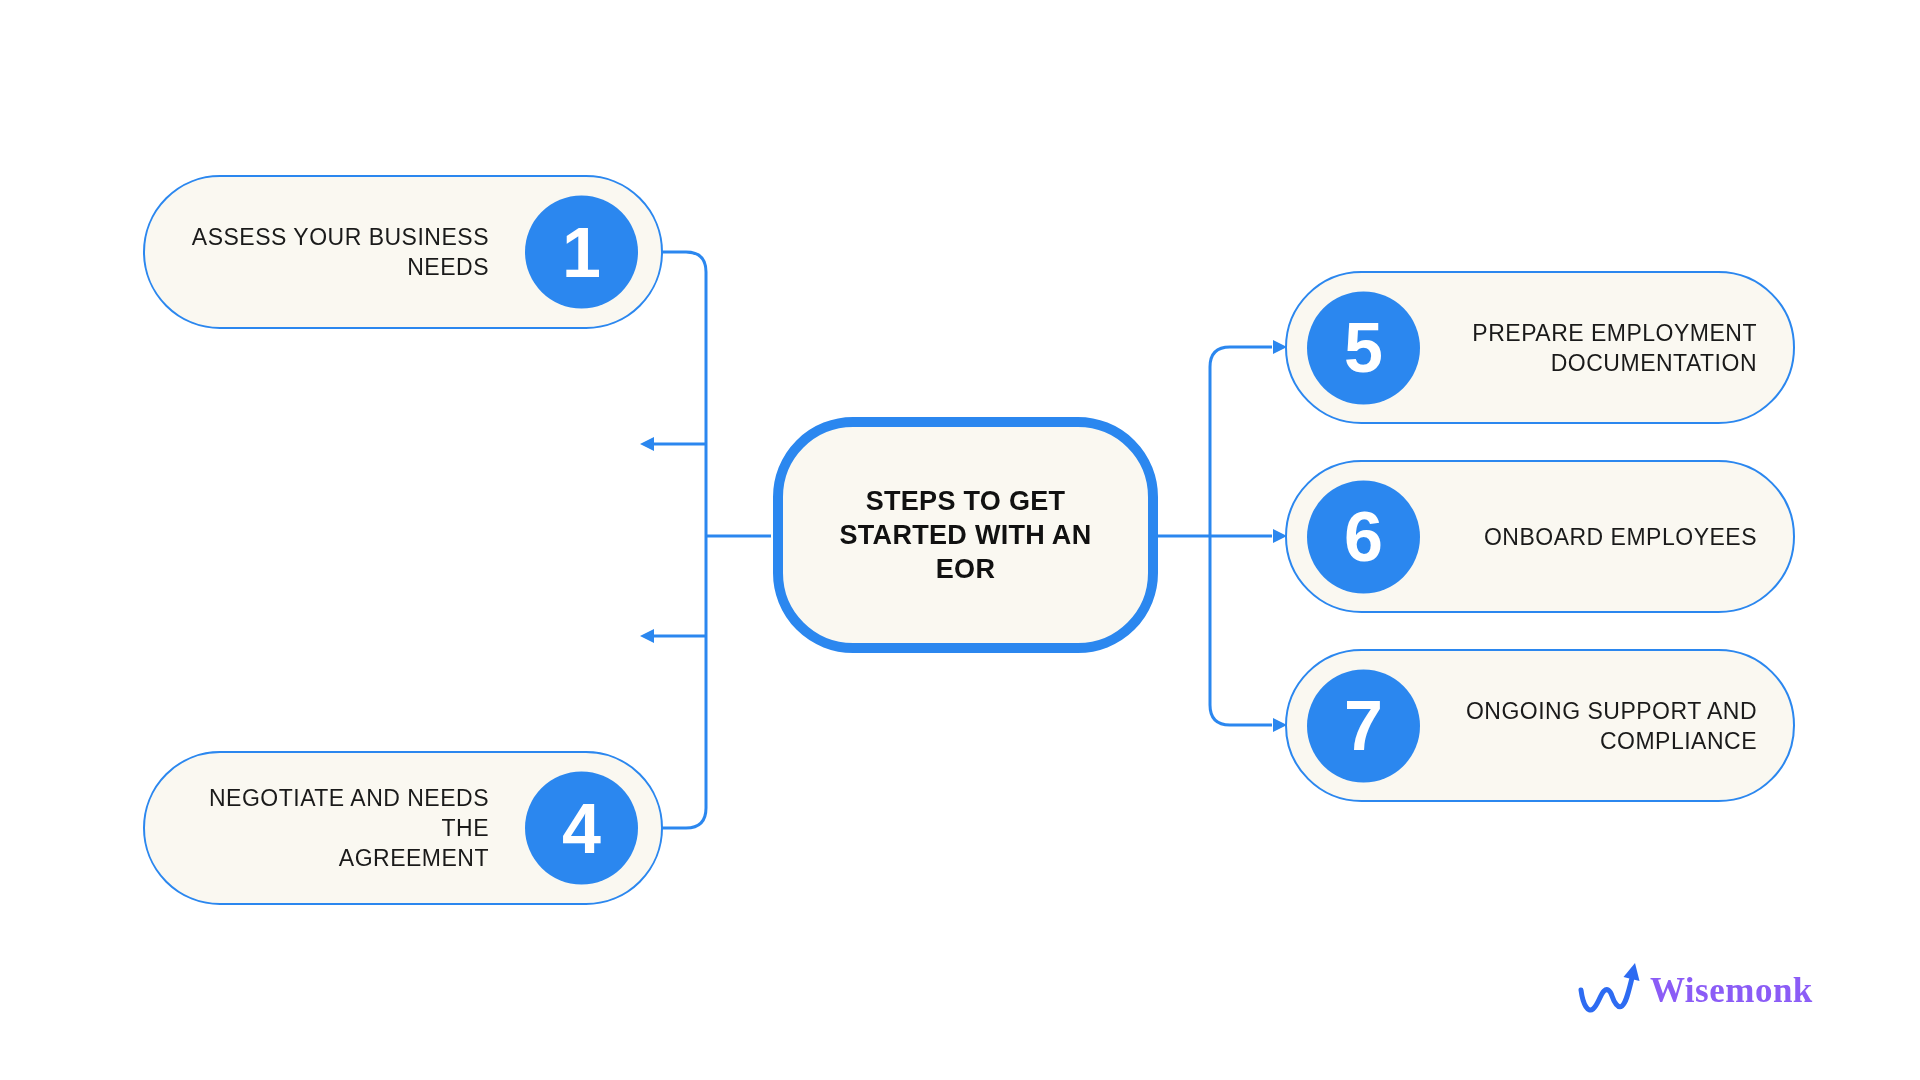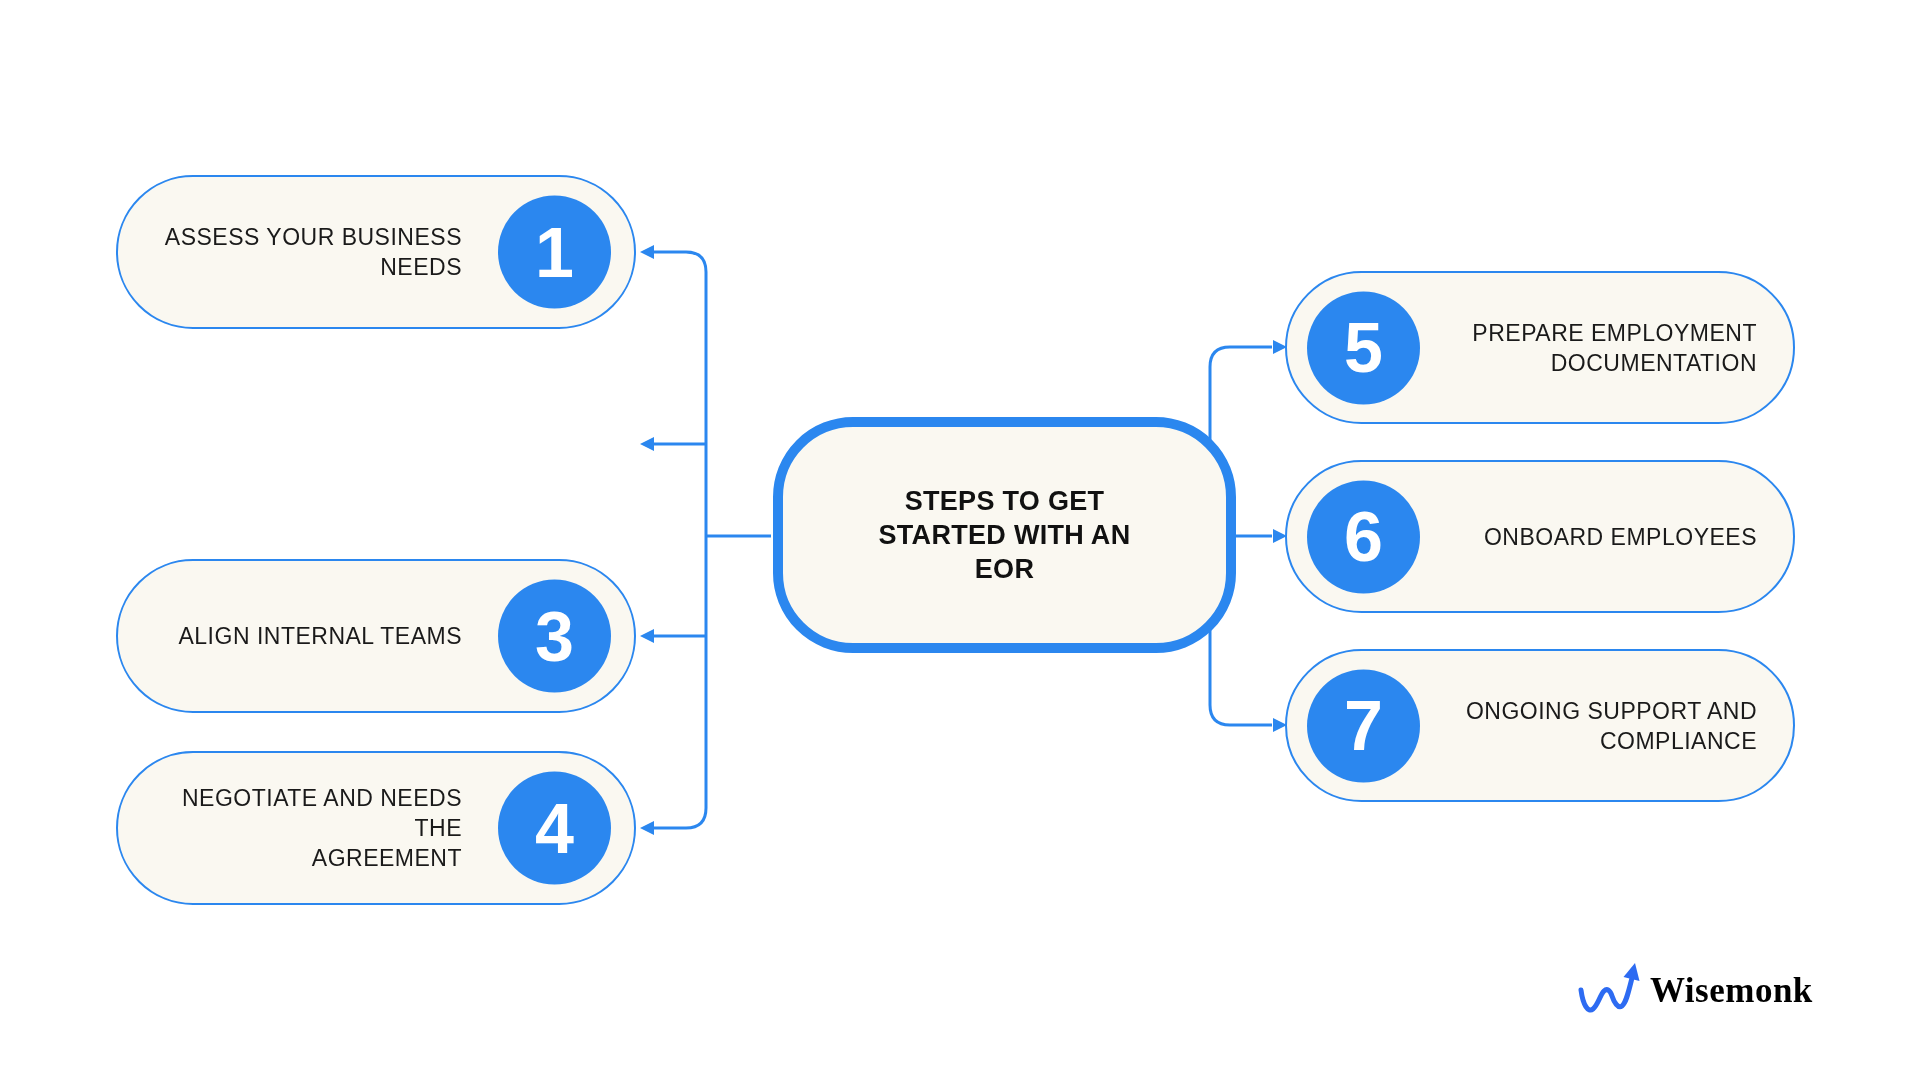--- a/index.html
+++ b/index.html
@@ -16,21 +16,21 @@
   .canvas{position:relative;width:1920px;height:1080px;background:var(--bg);}
 
   svg.connectors{position:absolute;left:0;top:0;width:1920px;height:1080px;pointer-events:none;}
   svg.connectors path{stroke:var(--accent);stroke-width:3;fill:none;}
   svg.connectors polygon{fill:var(--accent);}
 
   .pill{
     position:absolute;background:var(--cream);
     border:2px solid var(--accent);
   }
-  .pill-left{left:116px;width:520px;height:154px;border-radius:77px;}
+  .pill-left{left:143px;width:520px;height:154px;border-radius:77px;}
   .pill-right{left:1285px;width:510px;height:153px;border-radius:77px;}
   .pill-1{top:175px;} .pill-2{top:367px;} .pill-3{top:559px;} .pill-4{top:751px;}
   .pill-5{top:271px;} .pill-6{top:460px;} .pill-7{top:649px;}
 
   .pill-label{
     position:absolute;top:50%;transform:translateY(-50%);
     font-size:23px;font-weight:500;line-height:30px;letter-spacing:0.5px;
     color:var(--ink);white-space:pre-line;
   }
   .pill-left .pill-label{right:172px;left:40px;text-align:right;}
@@ -40,21 +40,21 @@
     position:absolute;top:50%;transform:translateY(-50%);
     width:113px;height:113px;border-radius:50%;
     background:var(--accent);color:var(--num-ink);
     display:flex;align-items:center;justify-content:center;
     font-size:70px;font-weight:700;line-height:1;
   }
   .pill-left .pill-number{right:23px;}
   .pill-right .pill-number{left:20px;}
 
   .center-box{
-    position:absolute;left:773px;top:417px;width:463px;height:236px;
+    position:absolute;left:773px;top:417px;width:385px;height:236px;
     background:var(--cream);border:10px solid var(--accent);border-radius:80px;
     display:flex;align-items:center;justify-content:center;
   }
   .center-title{
     font-size:27px;font-weight:700;line-height:34px;letter-spacing:0.3px;
     color:#111;text-align:center;white-space:pre-line;
   }
 
   .logo{
     position:absolute;left:1576px;top:958px;height:66px;
@@ -88,26 +88,20 @@
     <polygon points="1287,725 1273,718 1273,732"></polygon>
   </svg>
 
   <div class="pill pill-left pill-1">
     <div class="pill-label">ASSESS YOUR BUSINESS
 NEEDS</div>
     <div class="pill-number">
         <span>1</span>
       </div>
   </div>
-  <div class="pill pill-left pill-3">
-    <div class="pill-label">ALIGN INTERNAL TEAMS</div>
-    <div class="pill-number">
-        <span>3</span>
-      </div>
-  </div>
   <div class="pill pill-left pill-4">
     <div class="pill-label">NEGOTIATE AND NEEDS THE
 AGREEMENT</div>
     <div class="pill-number">
         <span>4</span>
       </div>
   </div>
 
   <div class="center-box">
     <div class="center-title">STEPS TO GET
@@ -134,16 +128,16 @@
       </div>
     <div class="pill-label">ONGOING SUPPORT AND
 COMPLIANCE</div>
   </div>
 
   <div class="logo">
     <svg width="66" height="66" viewBox="0 0 66 66">
       <path d="M5 32 C7 47 12 55 17 51 C22 47 24 37 28 33 C31 30 34 32 36 38 C38 44 42 51 46 48 C50 45 52 36 56 20" fill="none" stroke="var(--logo-blue)" stroke-width="5" stroke-linecap="round" stroke-linejoin="round"></path>
       <polygon points="59,5 63.5,23 47.5,19" fill="var(--logo-blue)"></polygon>
     </svg>
-    <span class="logo-text" style="color: #000000;">Wisemonk</span>
+    <span class="logo-text" style="color: #8b5cf6;">Wisemonk</span>
   </div>
 
 </div>
 
 </body></html>

